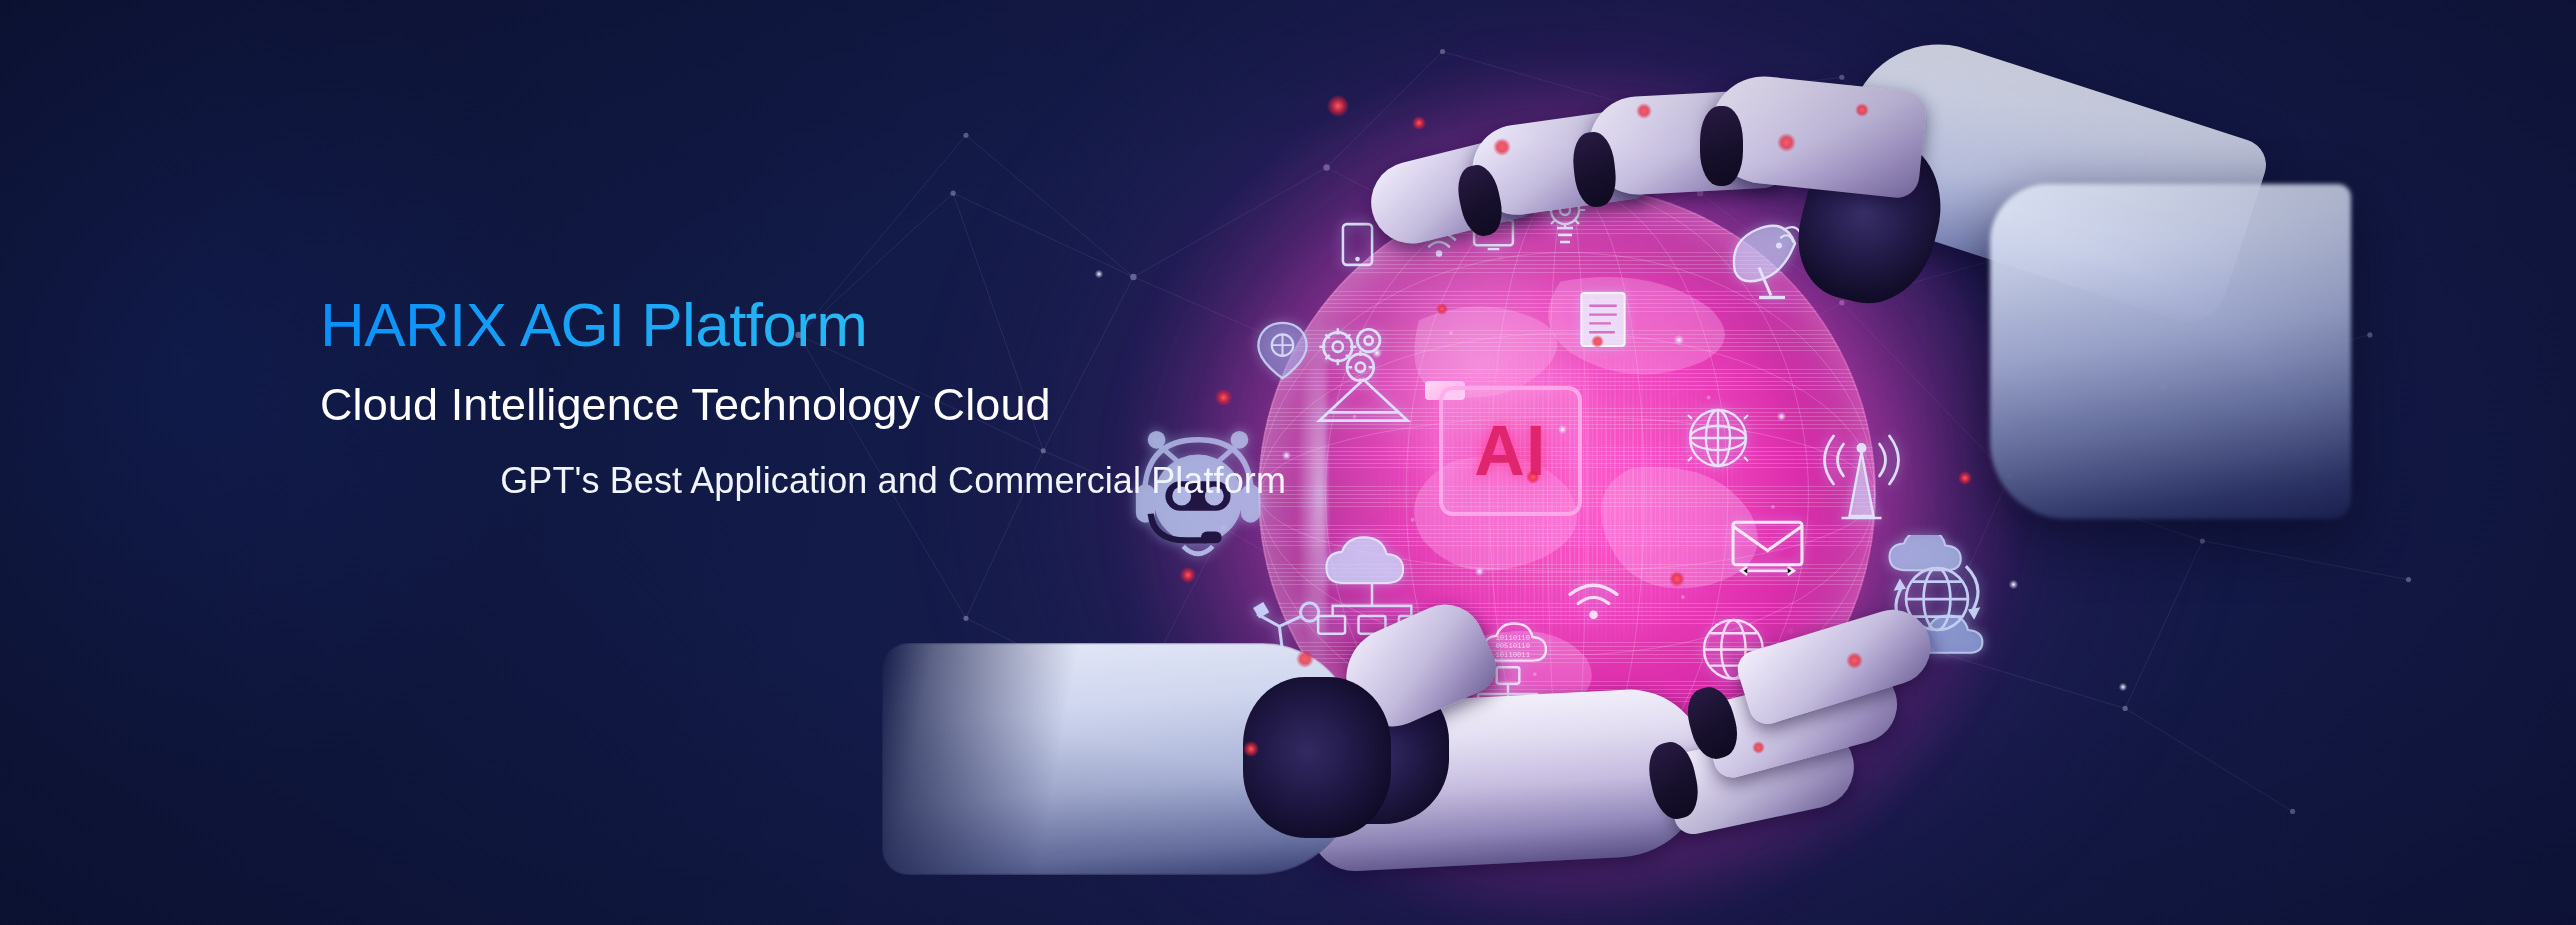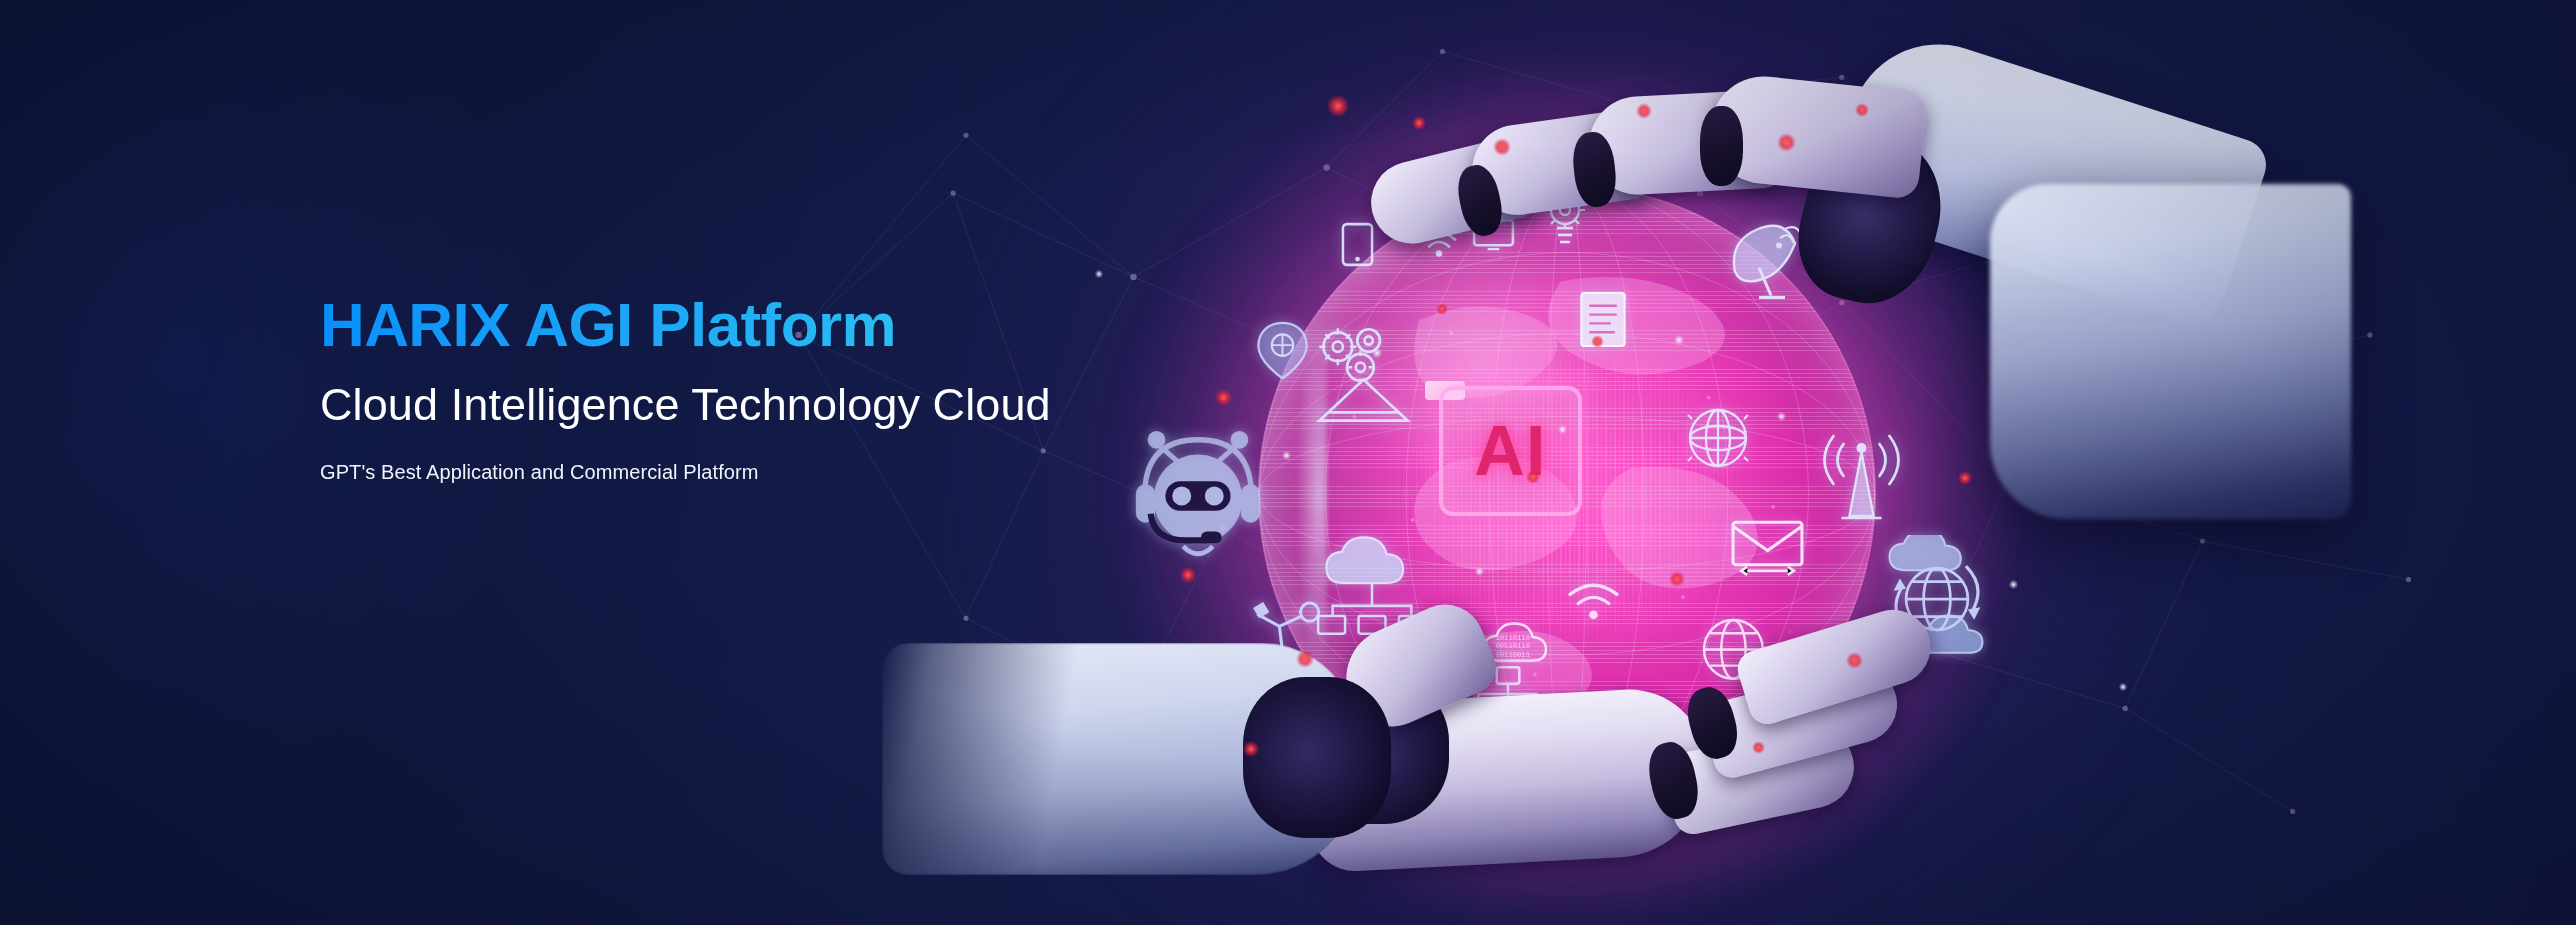--- a/index.html
+++ b/index.html
@@ -93,30 +93,30 @@
   .forearm{position:absolute;
      background:linear-gradient(175deg,#e6eaf8 0%,#cfd6ee 30%,#a9b2d6 60%,#6f79ab 85%,#3a4278 100%);}
 
   
   .spark{position:absolute;border-radius:50%;}
   .spark.red{background:radial-gradient(circle,rgba(255,90,90,1) 0%,rgba(225,35,60,0.72) 38%,rgba(190,20,50,0) 72%);}
   .spark.white{background:radial-gradient(circle,rgba(255,255,255,0.95) 0%,rgba(220,230,255,0.38) 45%,rgba(200,215,255,0) 78%);}
 
   
   .copy{position:absolute;left:320px;top:293px;width:966px;}
-  .title{font-family:"Liberation Sans",sans-serif;font-weight:700;font-size:62px;line-height:1.04;
+  .title{font-family:"Liberation Sans",sans-serif;font-weight:400;font-size:62px;line-height:1.04;
      letter-spacing:-0.6px;margin:0;
      background:linear-gradient(90deg,#0a8ffb 0%,#1ba6f6 32%,#2bc0f3 62%,#37dcf1 100%);
      -webkit-background-clip:text;background-clip:text;
      -webkit-text-fill-color:transparent;color:transparent;
      white-space:nowrap;}
   .subtitle{font-family:"Liberation Sans",sans-serif;font-weight:400;font-size:45px;line-height:1.1;
      color:#ffffff;margin:23px 0 0 0;white-space:nowrap;letter-spacing:0.1px;}
-  .tagline{font-family:"Liberation Sans",sans-serif;font-weight:400;font-size:20px;line-height:1.1;
-     color:#f2f4fb;margin:31px 0 0 0;white-space:nowrap;letter-spacing:0.1px;}
+  .tagline{font-family:"Liberation Sans",sans-serif;font-weight:400;font-size:36px;line-height:1.1;
+     color:#f2f4fb;margin:31px 0 0 0;white-space:nowrap;letter-spacing:0.1px;text-align:right;}
 </style>
 </head>
 <body>
 
 <div class="banner">
 
   <div class="bg-base"></div>
   <div class="bg-glow-left"></div>
   <div class="bg-glow-purple"></div>
   <div class="bg-glow-magenta"></div>

